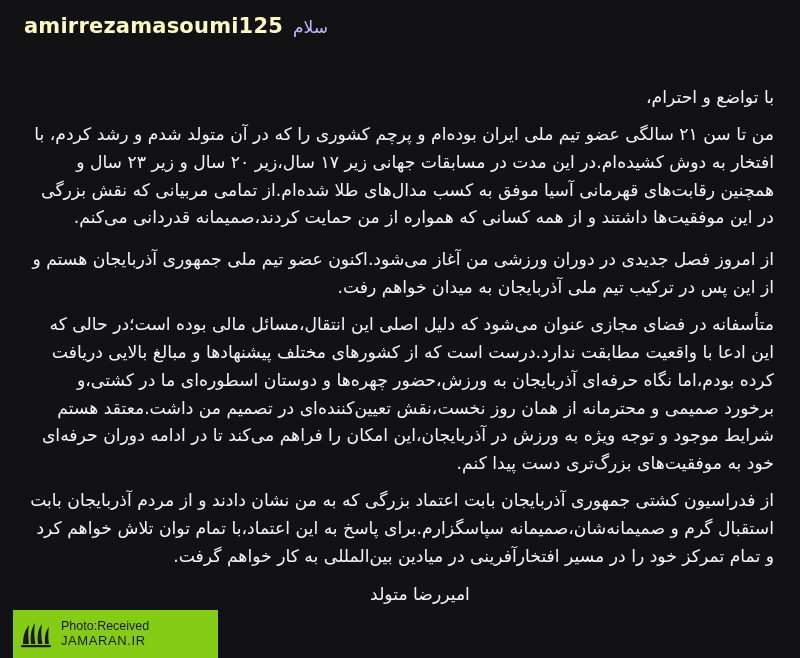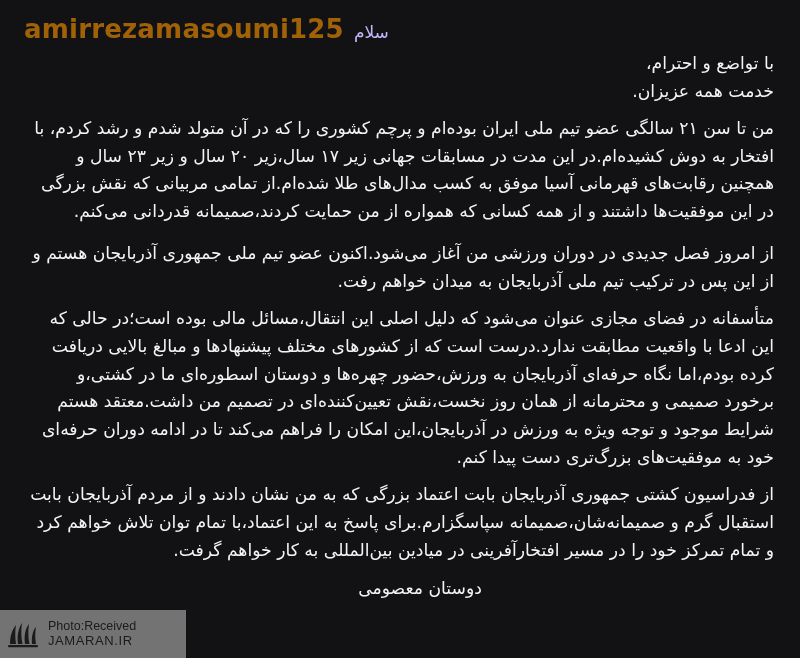--- a/index.html
+++ b/index.html
@@ -34,35 +34,36 @@
     justify-content: flex-end;
     align-items: baseline;
     gap: 10px;
   }
   .header .greeting {
     font-size: 17px;
     color: #c4b5fd;
     font-weight: normal;
   }
   .header .username {
-    font-size: 26px;
-    color: #a16207;
+    font-size: 21px;
+    color: #fef9c3;
     font-weight: bold;
     letter-spacing: 0.2px;
     direction: ltr;
     unicode-bidi: isolate;
   }
 
   
   .content {
     direction: rtl;
     text-align: right;
     padding: 2px 26px 0 26px;
     flex: 1 1 auto;
     overflow: hidden;
+    margin-top: 40px;
   }
   .para {
     font-size: 17.2px;
     line-height: 1.62;
     color: #f4f4f4;
     margin: 0 0 2px 0;
     text-align: right;
   }
   .para.tight { margin-bottom: 0; }
   .para.gap-before { margin-top: 14px; }
@@ -72,25 +73,25 @@
     line-height: 1.62;
     color: #f4f4f4;
     margin-top: 10px;
     text-align: center;
     padding-left: 40px;
   }
 
   
   .footer {
     position: absolute;
-    left: 0;
+    left: 13px;
     bottom: 0;
     height: 48px;
-    width: 186px;
-    background: #737373;
+    width: 205px;
+    background: #84cc16;
     display: flex;
     align-items: center;
     direction: ltr;
   }
   .footer-logo {
     width: 46px;
     height: 48px;
     display: flex;
     align-items: center;
     justify-content: center;
@@ -123,26 +124,25 @@
 
 <div class="page">
 
   <div class="header">
     <span class="greeting">سلام</span>
     <span class="username">amirrezamasoumi125</span>
   </div>
 
   <div class="content">
     <p class="para tight">با تواضع و احترام،</p>
-    <p class="para tight">خدمت همه عزیزان.</p>
     <p class="para gap-before-sm">من تا سن ۲۱ سالگی عضو تیم ملی ایران بوده‌ام و پرچم کشوری را که در آن متولد شدم و رشد کردم، با افتخار به دوش کشیده‌ام.در این مدت در مسابقات جهانی زیر ۱۷ سال،زیر ۲۰ سال و زیر ۲۳ سال و همچنین رقابت‌های قهرمانی آسیا موفق به کسب مدال‌های طلا شده‌ام.از تمامی مربیانی که نقش بزرگی در این موفقیت‌ها داشتند و از همه کسانی که همواره از من حمایت کردند،صمیمانه قدردانی می‌کنم.</p>
     <p class="para gap-before">از امروز فصل جدیدی در دوران ورزشی من آغاز می‌شود.اکنون عضو تیم ملی جمهوری آذربایجان هستم و از این پس در ترکیب تیم ملی آذربایجان به میدان خواهم رفت.</p>
     <p class="para gap-before-sm">متأسفانه در فضای مجازی عنوان می‌شود که دلیل اصلی این انتقال،مسائل مالی بوده است؛در حالی که این ادعا با واقعیت مطابقت ندارد.درست است که از کشورهای مختلف پیشنهادها و مبالغ بالایی دریافت کرده بودم،اما نگاه حرفه‌ای آذربایجان به ورزش،حضور چهره‌ها و دوستان اسطوره‌ای ما در کشتی،و برخورد صمیمی و محترمانه از همان روز نخست،نقش تعیین‌کننده‌ای در تصمیم من داشت.معتقد هستم شرایط موجود و توجه ویژه به ورزش در آذربایجان،این امکان را فراهم می‌کند تا در ادامه دوران حرفه‌ای خود به موفقیت‌های بزرگ‌تری دست پیدا کنم.</p>
     <p class="para gap-before-sm">از فدراسیون کشتی جمهوری آذربایجان بابت اعتماد بزرگی که به من نشان دادند و از مردم آذربایجان بابت استقبال گرم و صمیمانه‌شان،صمیمانه سپاسگزارم.برای پاسخ به این اعتماد،با تمام توان تلاش خواهم کرد و تمام تمرکز خود را در مسیر افتخارآفرینی در میادین بین‌المللی به کار خواهم گرفت.</p>
-    <p class="signature">دوستان معصومی</p>
+    <p class="signature">امیررضا متولد</p>
   </div>
 
   <div class="footer">
     <div class="footer-logo">
       <svg width="34" height="32" viewBox="0 0 34 32" aria-hidden="true">
         <g fill="#1b1b1b">
           <path d="M4 26 C4 18, 6 12, 10 7 C9 13, 9 19, 10 26 Z"></path>
           <path d="M12 26 C11 18, 12 11, 16 5 C15 12, 15 19, 16.5 26 Z"></path>
           <path d="M19 26 C18 18, 19 11, 23 6 C22 13, 22 19, 23.5 26 Z"></path>
           <path d="M26 26 C25.5 19, 26.5 13, 30 9 C29 15, 29 20, 30 26 Z"></path>

